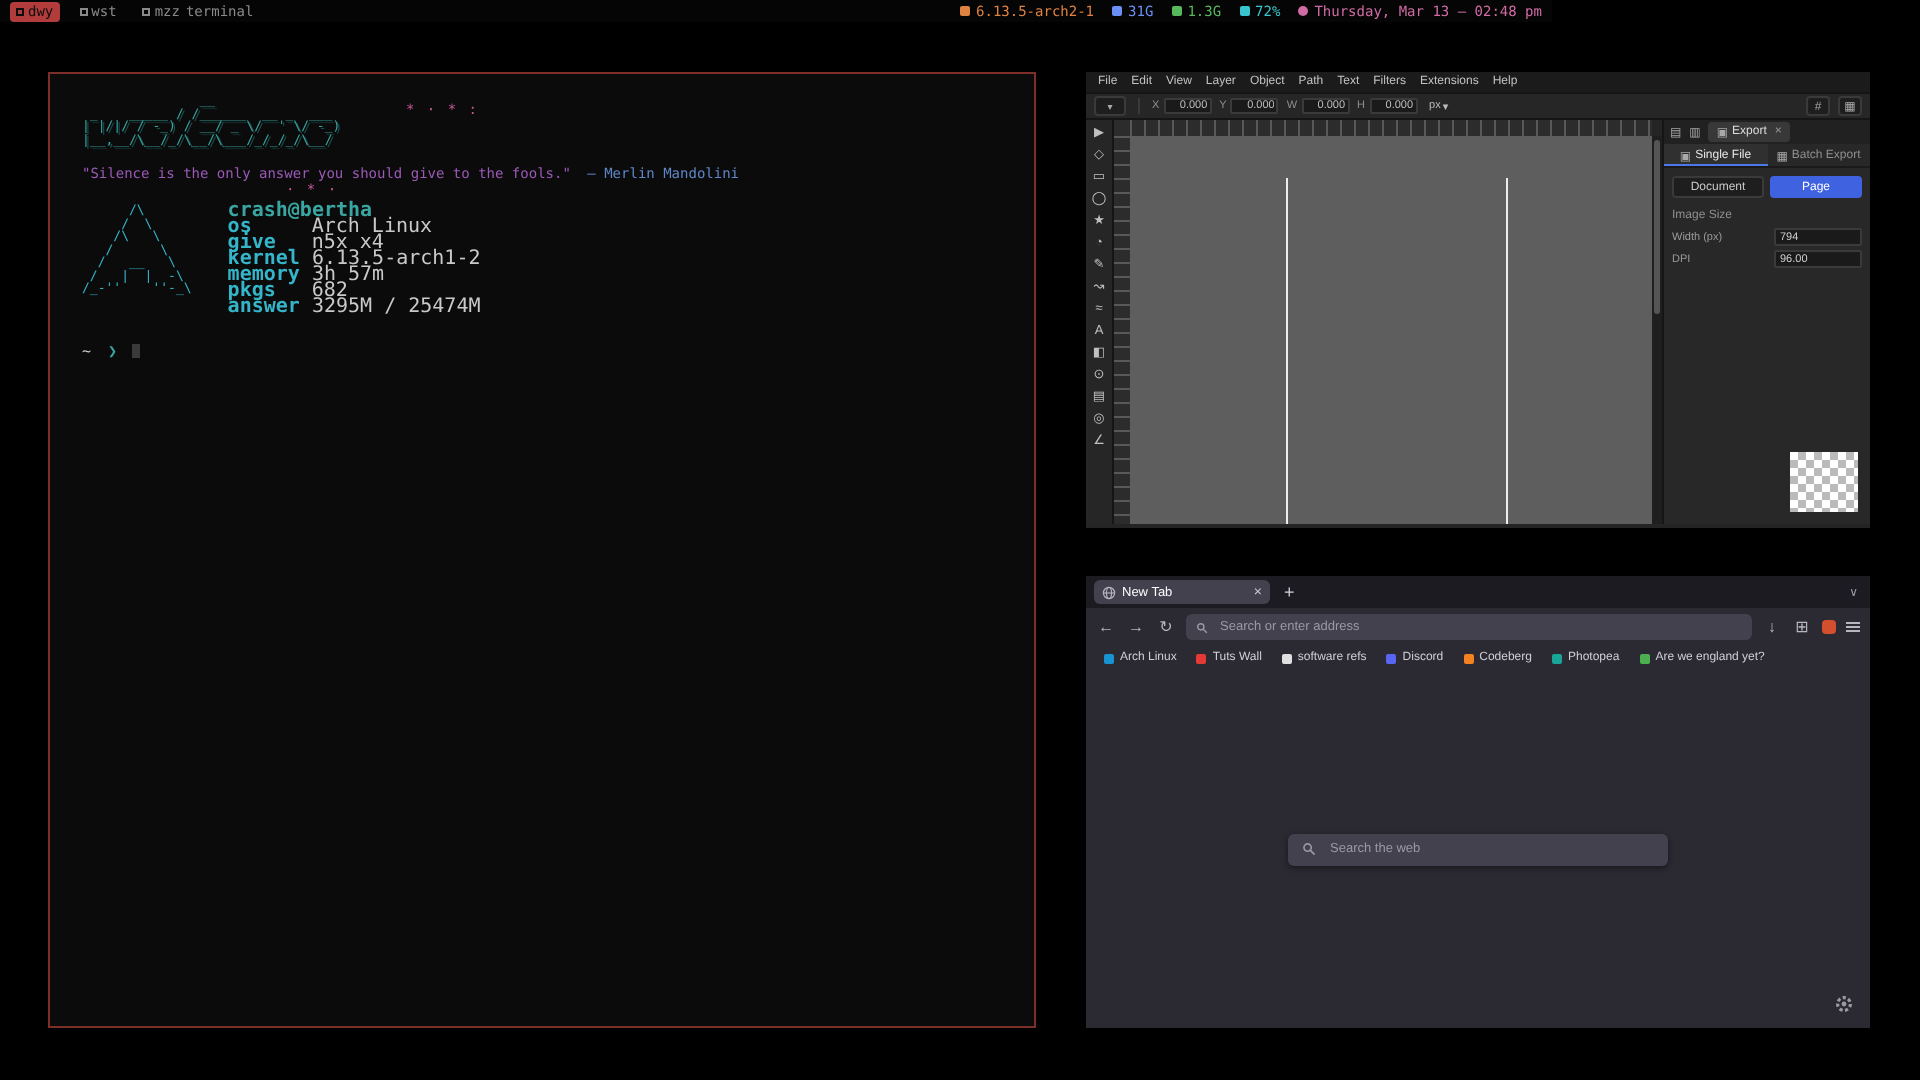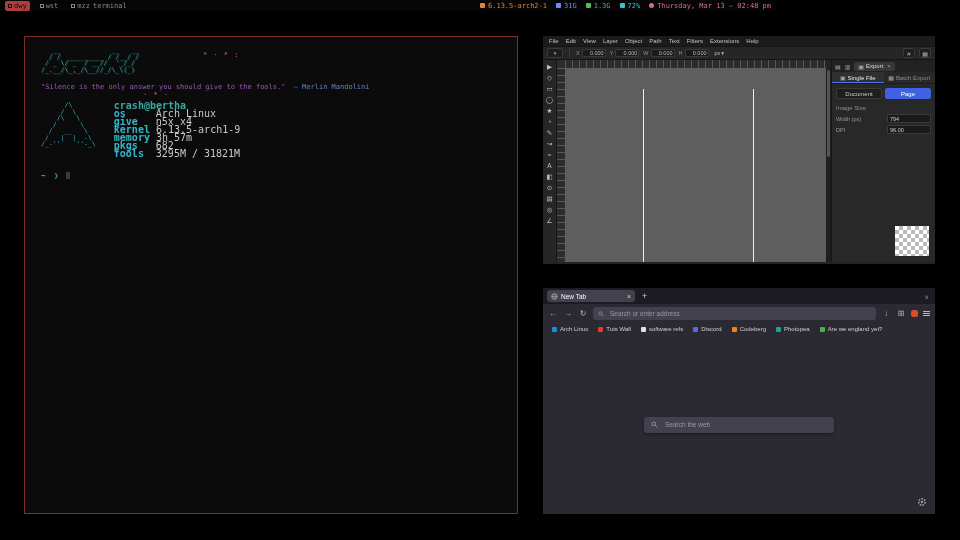--- a/index.html
+++ b/index.html
@@ -169,25 +169,25 @@
       <span>72%</span>
     </span>
     <span class="seg date">
       <i class="dot"></i>
       <span>Thursday, Mar 13 — 02:48 pm</span>
     </span>
   </div>
 </div>
 
 <div id="terminal" class="window">
+  <pre class="banner">               __
+ _    _____ / /______  __ _  ___
+| |/|/ / -_) / __/ _ \/  ' \/ -_)
+|__,__/\__/_/\__/\___/_/_/_/\__/</pre>
   <span class="decor d1">* · * :</span>
-  <pre class="banner">   __             __   __
-  / /  ___ _____ / /__/ /
- / _ \/ _ `/ __//  '_/_/
-/_.__/\_,_/\__//_/\_\(_)</pre>
   <span class="decor d2">· * ·</span>
 
   <div class="quote">
     <span class="qt">"Silence is the only answer you should give to the fools."</span>
     <span class="qa">— Merlin Mandolini</span>
   </div>
 
   <div class="fetch">
     <pre class="logo">      /\
      /  \
@@ -201,33 +201,33 @@
       <div class="frow">
         <span class="fl">os</span>
         <span class="fv">Arch Linux</span>
       </div>
       <div class="frow">
         <span class="fl">give</span>
         <span class="fv">n5x x4</span>
       </div>
       <div class="frow">
         <span class="fl">kernel</span>
-        <span class="fv">6.13.5-arch1-9</span>
+        <span class="fv">6.13.5-arch1-2</span>
       </div>
       <div class="frow">
         <span class="fl">memory</span>
         <span class="fv">3h 57m</span>
       </div>
       <div class="frow">
         <span class="fl">pkgs</span>
         <span class="fv">682</span>
       </div>
       <div class="frow">
-        <span class="fl">fools</span>
-        <span class="fv">3295M / 31821M</span>
+        <span class="fl">answer</span>
+        <span class="fv">3295M / 25474M</span>
       </div>
     </div>
   </div>
 
   <div class="prompt">
     <span class="pp">~</span>
     <span class="ps">❯</span>
     <span class="cursor"></span>
   </div>
 </div>

